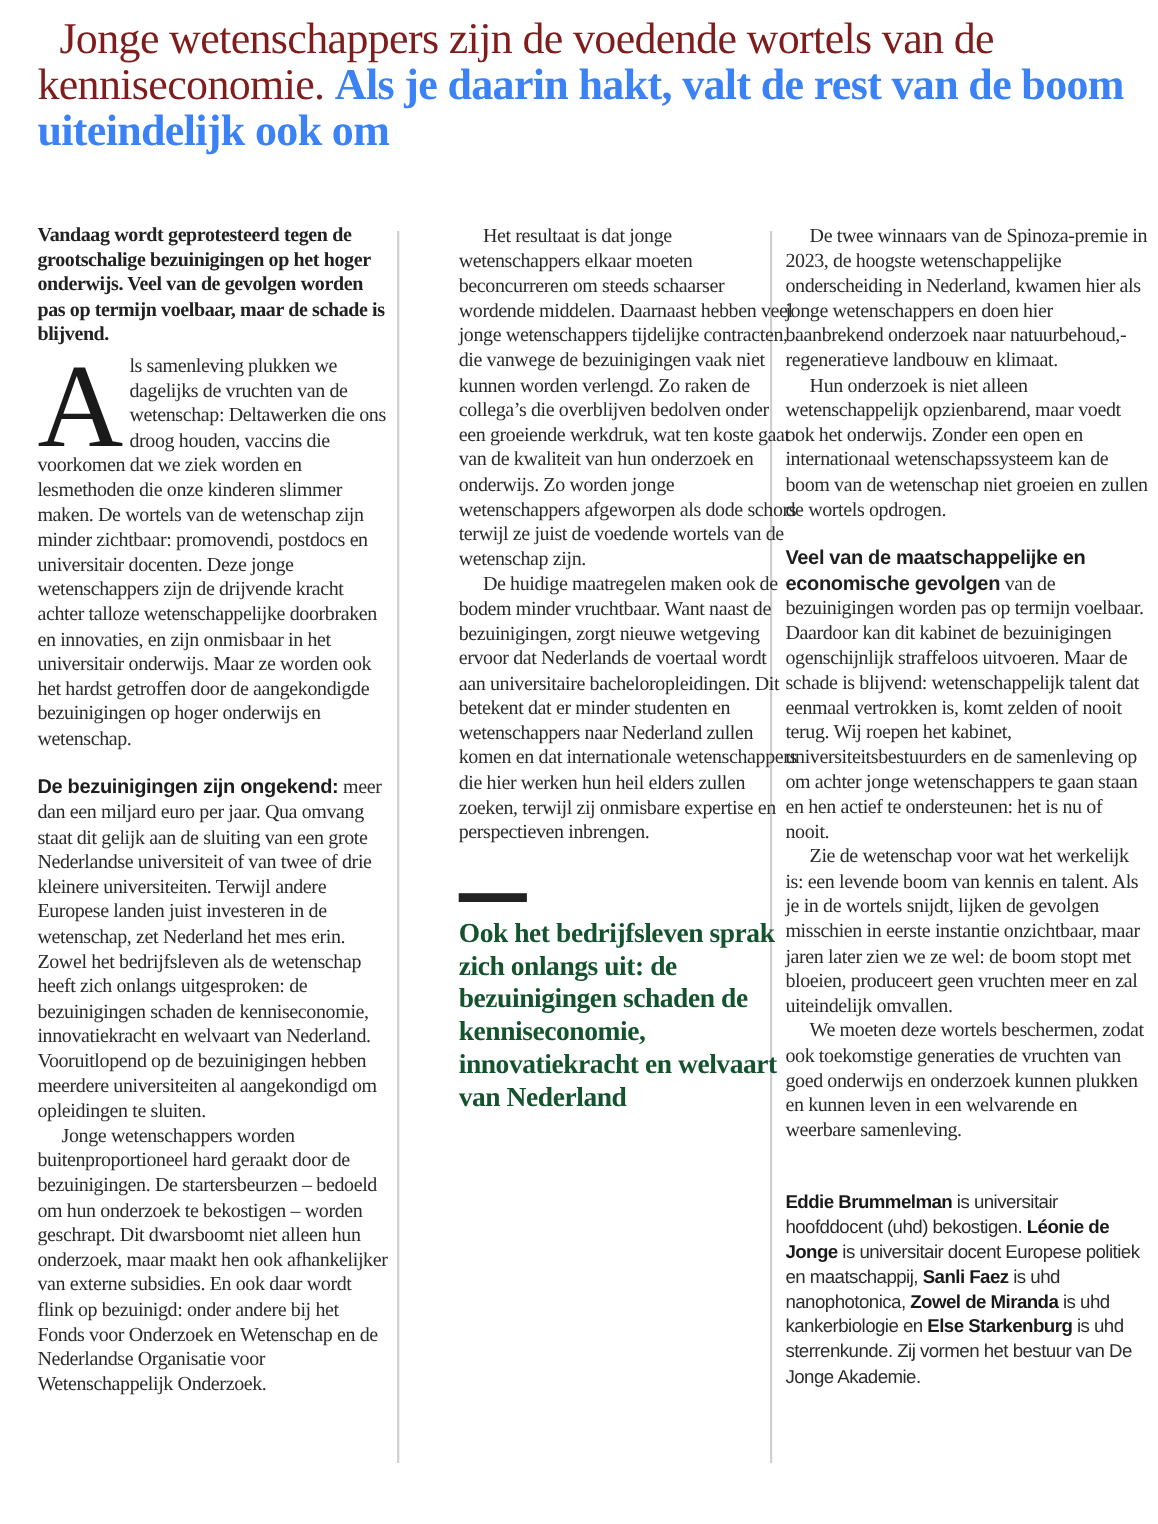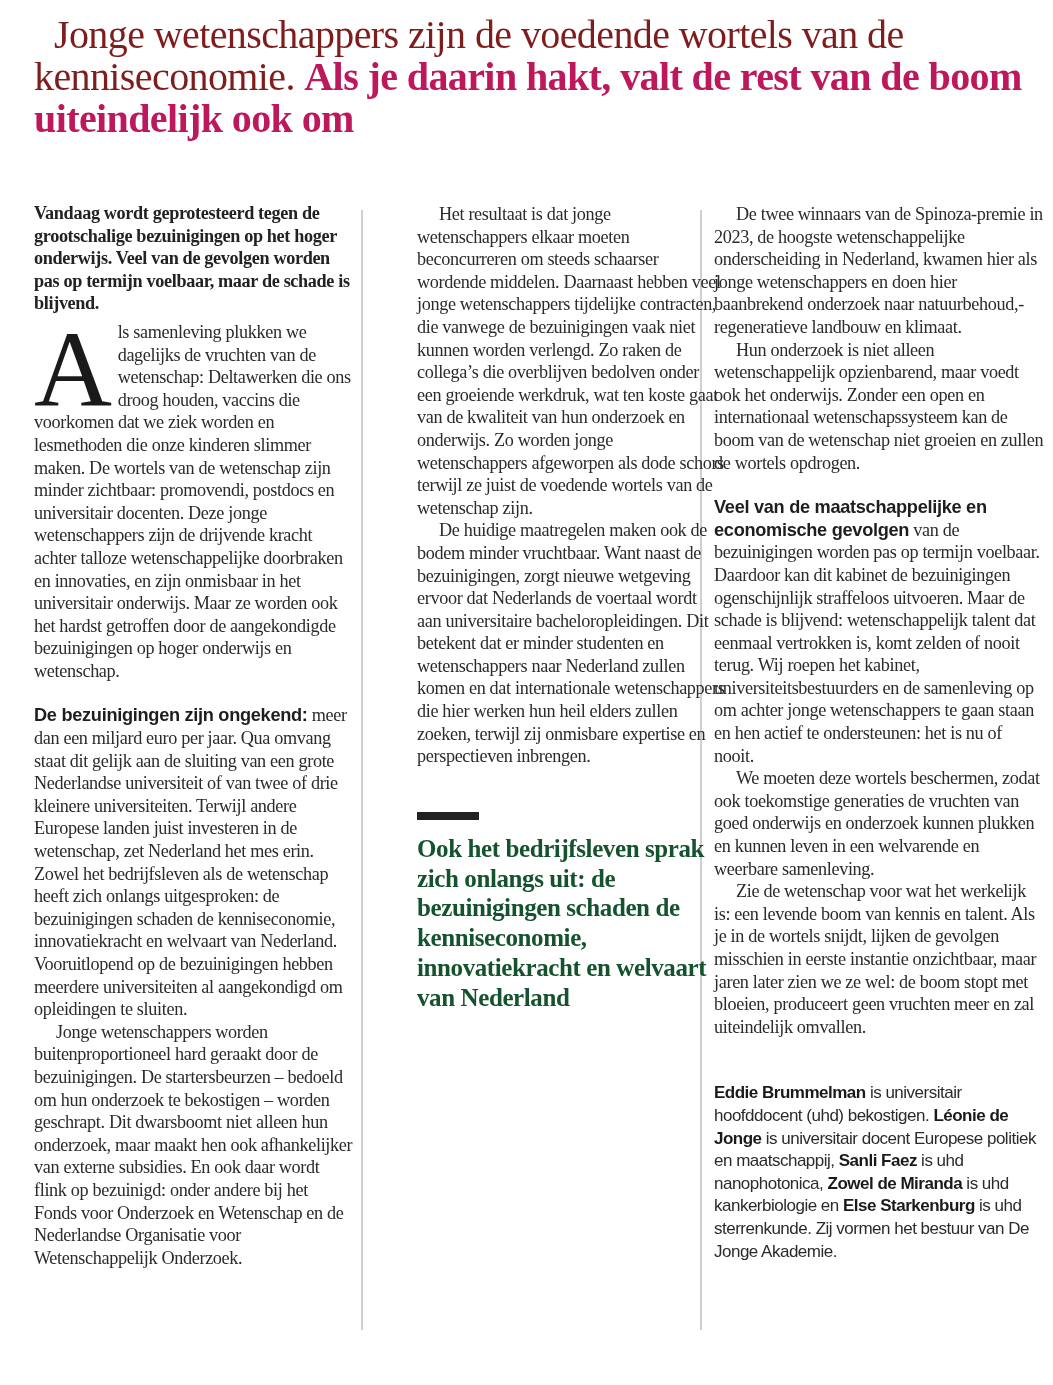--- a/index.html
+++ b/index.html
@@ -6,21 +6,21 @@
     html, body { width: 1053px; height: 1385px; background: #ffffff; overflow: hidden; }
     body { position: relative; color: #1e1e1e; font-family: "Liberation Serif", "DejaVu Serif", serif; }
 
     .headline {
       position: absolute; left: 34px; top: 14px; width: 1000px;
       font-family: "Liberation Serif", serif;
       font-size: 40px; line-height: 42px; letter-spacing: -0.6px;
       color: #2a2a2a;
     }
     .headline .light { font-weight: normal; color: #7f1d1d; margin-left: 20px; }
-    .headline .bold { font-weight: bold; color: #be185d; }
+    .headline .bold { font-weight: bold; color: #3b82f6; }
 
     .col {
       position: absolute; top: 200px;
       font-size: 18.2px; line-height: 22.6px; letter-spacing: -0.35px;
       color: #2b2b2b;
     }
     .col-left { left: 34px; width: 320px; top: 202px; }
     .col-mid { left: 375px; width: 308px; top: 203px; border-left: 0; margin-left: 42px; }
     .col-right { left: 714px; width: 330px; top: 203px; }
 
@@ -92,18 +92,18 @@
     <p class="quote-text">Ook het bedrijfsleven sprak zich onlangs uit: de bezuinigingen schaden de kenniseconomie, innovatiekracht en welvaart van Nederland</p>
   </div>
 </div>
 
 <div class="col col-right">
   <p class="p indent">De twee winnaars van de Spinoza-premie in 2023, de hoogste wetenschappelijke onderscheiding in Nederland, kwamen hier als jonge wetenschappers en doen hier baanbrekend onderzoek naar natuurbehoud,-regeneratieve landbouw en klimaat.</p>
   <p class="p indent">Hun onderzoek is niet alleen wetenschappelijk opzienbarend, maar voedt ook het onderwijs. Zonder een open en internationaal wetenschapssysteem kan de boom van de wetenschap niet groeien en zullen de wortels opdrogen.</p>
   <p class="p gap">
     <span class="sans-bold">Veel van de maatschappelijke en economische gevolgen</span><span> van de bezuinigingen worden pas op termijn voelbaar. Daardoor kan dit kabinet de bezuinigingen ogenschijnlijk straffeloos uitvoeren. Maar de schade is blijvend: wetenschappelijk talent dat eenmaal vertrokken is, komt zelden of nooit terug. Wij roepen het kabinet, universiteitsbestuurders en de samenleving op om achter jonge wetenschappers te gaan staan en hen actief te ondersteunen: het is nu of nooit.</span>
   </p>
+  <p class="p indent">Zie de wetenschap voor wat het werkelijk is: een levende boom van kennis en talent. Als je in de wortels snijdt, lijken de gevolgen misschien in eerste instantie onzichtbaar, maar jaren later zien we ze wel: de boom stopt met bloeien, produceert geen vruchten meer en zal uiteindelijk omvallen.</p>
   <p class="p indent">We moeten deze wortels beschermen, zodat ook toekomstige generaties de vruchten van goed onderwijs en onderzoek kunnen plukken en kunnen leven in een welvarende en weerbare samenleving.</p>
-  <p class="p indent">Zie de wetenschap voor wat het werkelijk is: een levende boom van kennis en talent. Als je in de wortels snijdt, lijken de gevolgen misschien in eerste instantie onzichtbaar, maar jaren later zien we ze wel: de boom stopt met bloeien, produceert geen vruchten meer en zal uiteindelijk omvallen.</p>
   <p class="bio">
     <b>Eddie Brummelman</b><span> is universitair hoofddocent (uhd) bekostigen. </span><b>Léonie de Jonge</b><span> is universitair docent Europese politiek en maatschappij, </span><b>Sanli Faez</b><span> is uhd nanophotonica, </span><b>Zowel de Miranda</b><span> is uhd kankerbiologie en </span><b>Else Starkenburg</b><span> is uhd sterrenkunde. Zij vormen het bestuur van De Jonge Akademie.</span>
   </p>
 </div>
 
 </body></html>

